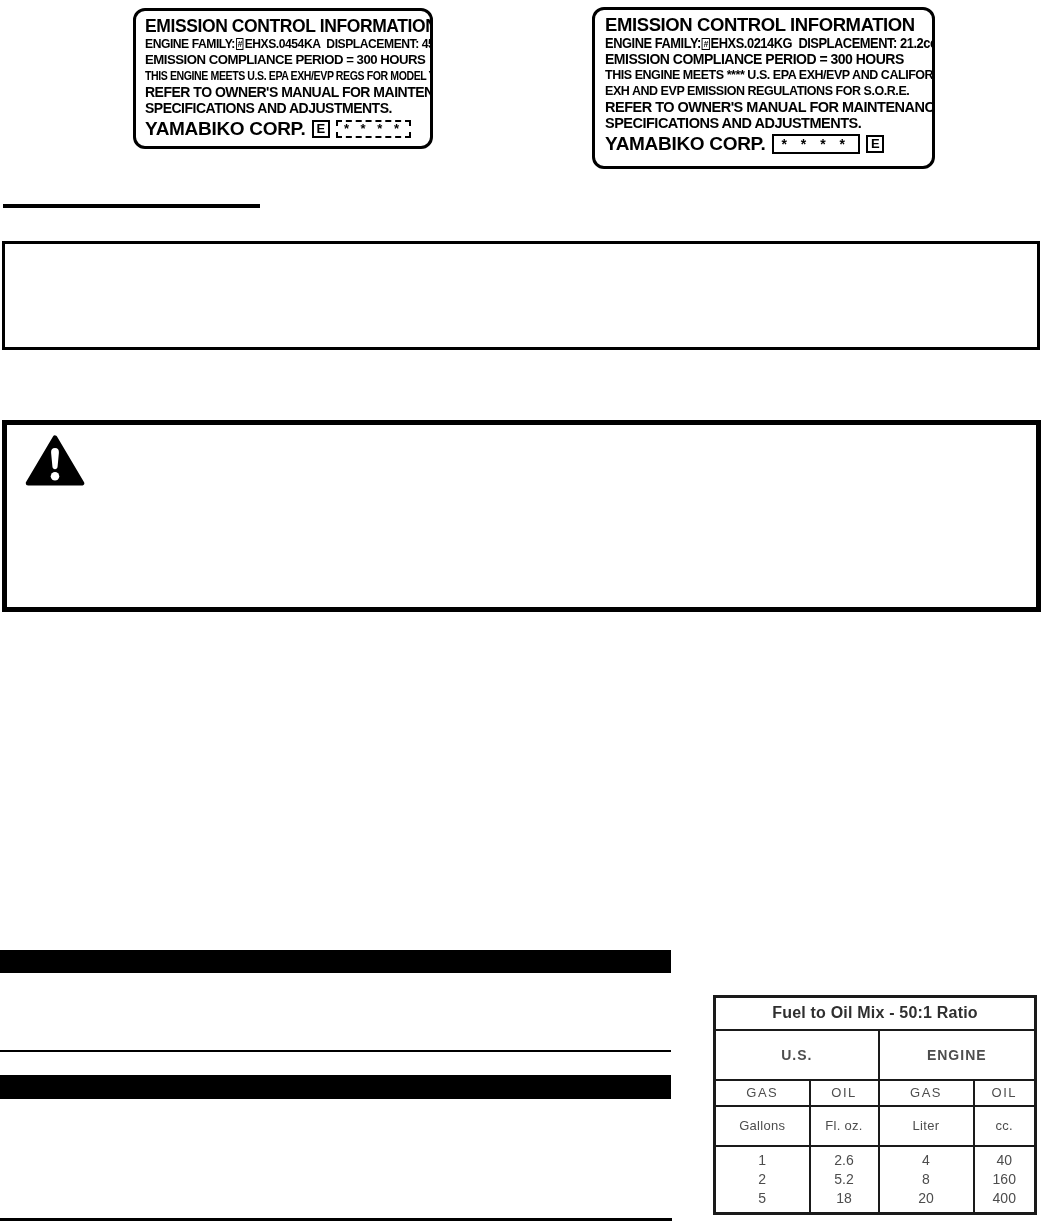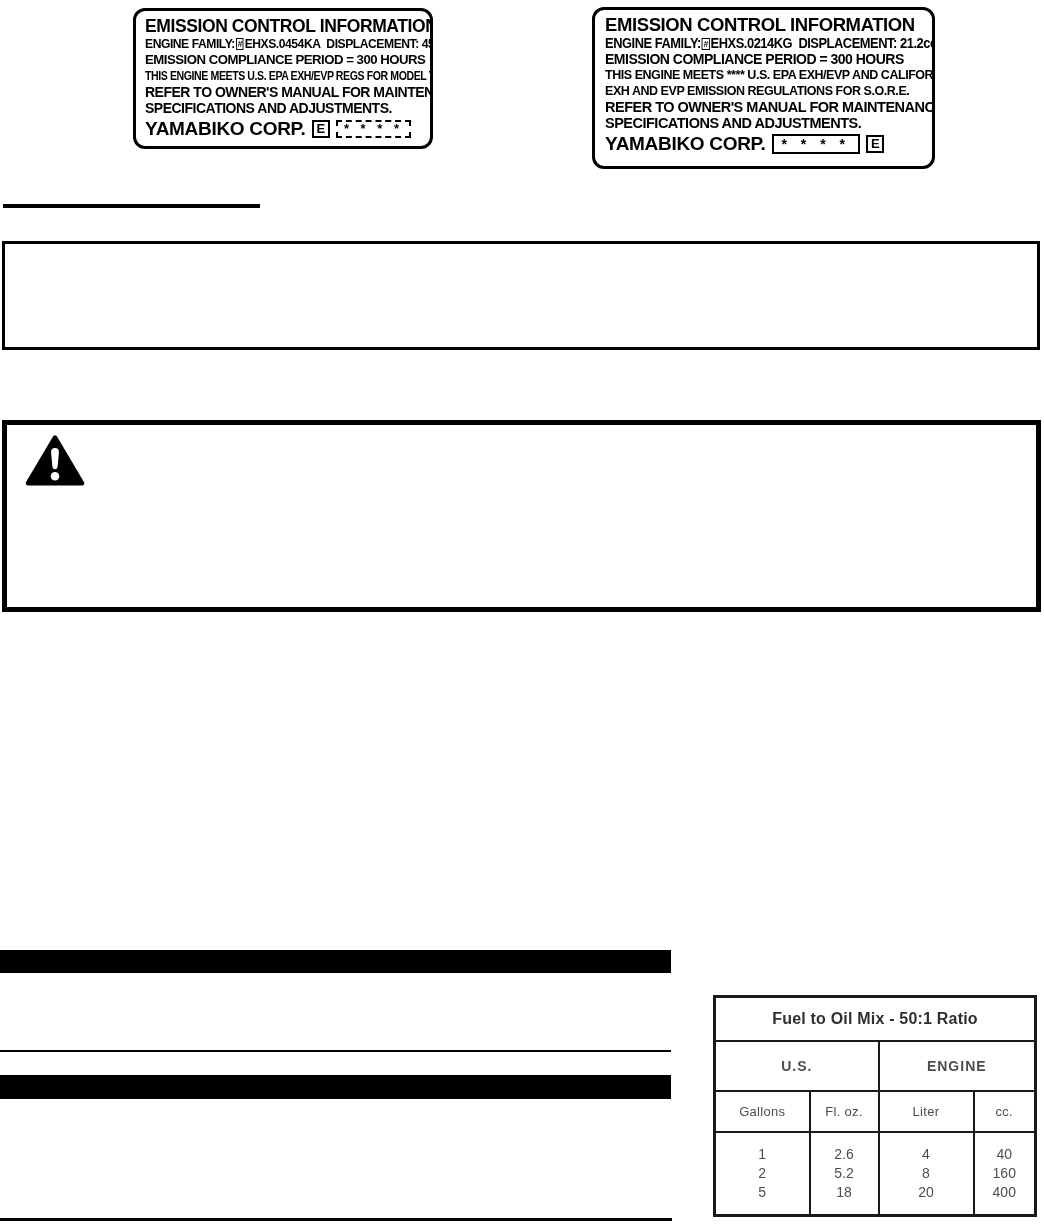--- a/index.html
+++ b/index.html
@@ -27,26 +27,26 @@
   .warning-box{position:absolute;left:2px;top:420px;width:1039px;height:192px;border:5px solid #000;box-sizing:border-box;background:#fff;}
   .warn-icon{position:absolute;left:18px;top:10px;width:60px;height:52px;}
   .black-bar-1{position:absolute;left:0;top:950px;width:671px;height:23px;background:#000;}
   .thin-rule{position:absolute;left:0;top:1050px;width:671px;height:2px;background:#000;}
   .black-bar-2{position:absolute;left:0;top:1075px;width:671px;height:24px;background:#000;}
   .bottom-rule{position:absolute;left:0;top:1218px;width:672px;height:3px;background:#000;}
 
   
   .fuel-table-wrap{position:absolute;left:713px;top:995px;}
   table.fuel{border-collapse:collapse;table-layout:fixed;width:321px;background:#fff;color:#4d4d4d;}
-  table.fuel td{border:2px solid #1a1a1a;text-align:center;padding:12px;box-sizing:border-box;}
+  table.fuel td{border:2px solid #1a1a1a;text-align:center;padding:0;box-sizing:border-box;}
   table.fuel{border:3px solid #1a1a1a;}
   td.t-title{font-weight:bold;font-size:16px;color:#2f2f2f;height:33px;letter-spacing:0.2px;}
   td.t-group{font-weight:bold;font-size:14px;height:50px;letter-spacing:1px;}
   td.t-col{font-size:13px;height:26px;letter-spacing:1.5px;}
-  td.t-unit{font-size:13px;height:32px;letter-spacing:0.3px;}
+  td.t-unit{font-size:13px;height:40px;letter-spacing:0.3px;}
   td.t-data{height:68px;vertical-align:middle;font-size:14px;}
   td.t-data div{line-height:19px;}
 </style>
 </head>
 <body>
 
 <div class="page">
 
   <div class="ec-label ec-left">
     <div class="ec-title">EMISSION CONTROL INFORMATION</div>
@@ -104,20 +104,26 @@
         </colgroup>
       <tbody>
           <tr>
         <td colspan="4" class="t-title">Fuel to Oil Mix - 50:1 Ratio</td>
       </tr>
       <tr>
         <td colspan="2" class="t-group">U.S.</td>
         <td colspan="2" class="t-group">ENGINE</td>
       </tr>
       <tr>
+        <td class="t-col">GAS</td>
+        <td class="t-col">OIL</td>
+        <td class="t-col">GAS</td>
+        <td class="t-col">OIL</td>
+      </tr>
+      <tr>
         <td class="t-unit">Gallons</td>
         <td class="t-unit">Fl. oz.</td>
         <td class="t-unit">Liter</td>
         <td class="t-unit">cc.</td>
       </tr>
       <tr>
         <td class="t-data">
           <div>1</div>
           <div>2</div>
           <div>5</div>

